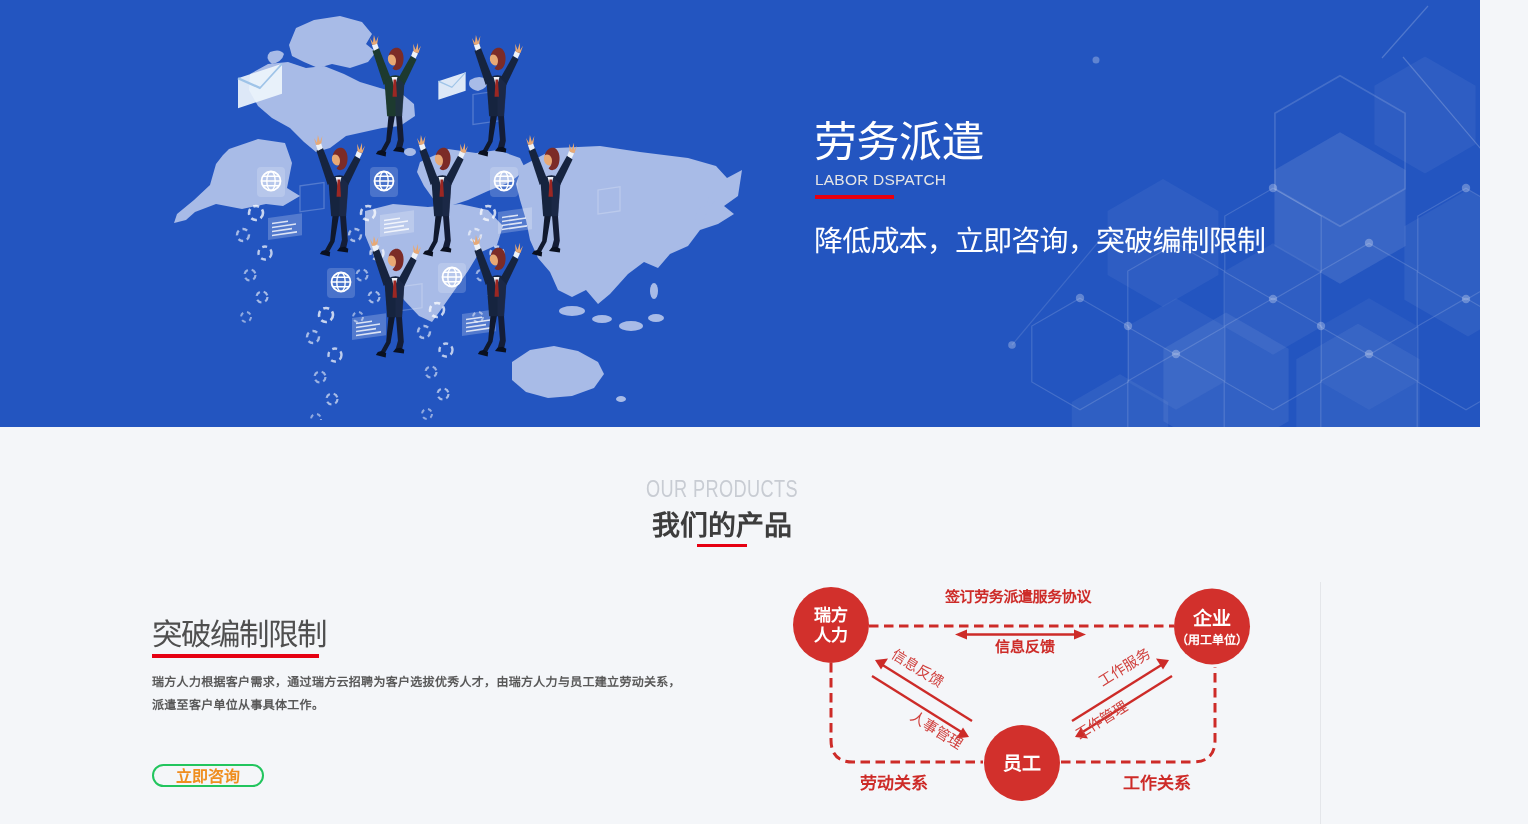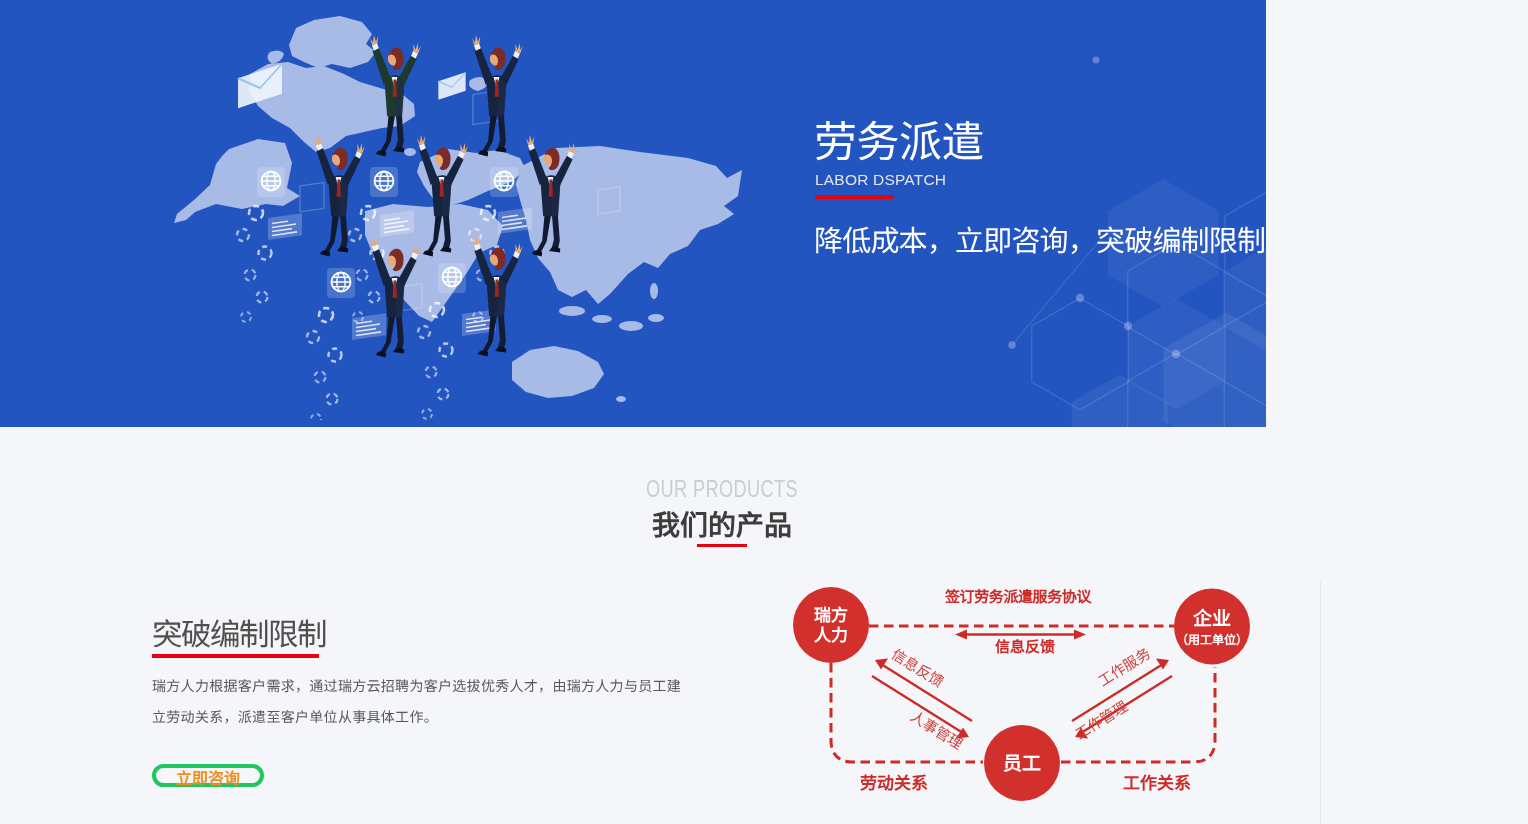--- a/index.html
+++ b/index.html
@@ -1,33 +1,33 @@
 <!DOCTYPE html>
 <html lang="zh-CN"><head>
 <meta charset="utf-8">
 <title>劳务派遣</title>
 <style>
   * { margin:0; padding:0; box-sizing:border-box; }
   html,body { width:1528px; height:824px; overflow:hidden; }
   body { font-family:"Liberation Sans", sans-serif; position:relative; background:#f4f6f9; }
   .abs { position:absolute; }
-  .hero { position:absolute; left:0; top:0; width:1266px; height:427px; background:#2355c0; overflow:hidden; }
+  .hero { position:absolute; left:0; top:0; width:1480px; height:427px; background:#2355c0; overflow:hidden; }
   .h1 { left:814px; top:107px; font-size:43px; color:#ffffff; letter-spacing:-0.5px; }
   .sub { left:815px; top:171px; font-size:15.5px; color:#e5e5e5; letter-spacing:0.2px; }
   .redbar { left:815px; top:195px; width:79px; height:4px; background:#e8000f; }
   .slogan { left:814px; top:217px; font-size:29px; color:#ffffff; letter-spacing:-0.8px; }
   .sloganen { left:815px; top:259px; font-size:16px; color:#ffffff; white-space:nowrap; letter-spacing:-0.25px; }
   .section { position:absolute; left:0; top:427px; width:1528px; height:397px; background:#f4f6f9; }
   .ope { left:0; top:476px; width:1444px; text-align:center; font-size:23px; color:#c8ccd3; letter-spacing:0.5px; transform:scaleX(0.79); }
   .pcn { left:0; top:503px; width:1444px; text-align:center; font-size:28px; font-weight:bold; color:#3d3d3d; }
   .punder { left:697px; top:544px; width:50px; height:3px; background:#e60012; }
   .ititle { left:152px; top:610px; font-size:30.5px; color:#4f4f4f; letter-spacing:-1.5px; }
   .iunder { left:152px; top:654px; width:167px; height:4px; background:#e60012; }
-  .para { left:152px; top:671px; width:530px; font-size:14px; letter-spacing:0.3px; color:#595959; line-height:31px; }
-  .btn { left:152px; top:764px; width:112px; height:23px; border:4px solid #22c55e; border-radius:12px; color:#ef8e1f; font-size:16px; font-weight:bold; line-height:21px; text-align:center; }
+  .para { left:152px; top:671px; width:530px; font-size:12px; letter-spacing:0.3px; color:#595959; line-height:23px;font-weight:bold; }
+  .btn { left:152px; top:764px; width:112px; height:23px; border:2px solid #22c55e; border-radius:12px; color:#ef8e1f; font-size:16px; font-weight:bold; line-height:21px; text-align:center; }
   .vline { left:1320px; top:582px; width:1px; height:242px; background:#e4e6ea; }
 </style>
 </head>
 <body>
   <div class="hero">
     <svg class="abs" id="hex" style="left:1000px; top:0;" width="528" height="427" viewBox="1000 0 528 427">
       <defs>
         <path id="hx" d="M0 -55.7 L48.2 -27.9 L48.2 27.9 L0 55.7 L-48.2 27.9 L-48.2 -27.9 Z"></path>
       </defs>
       <g fill="#ffffff">

